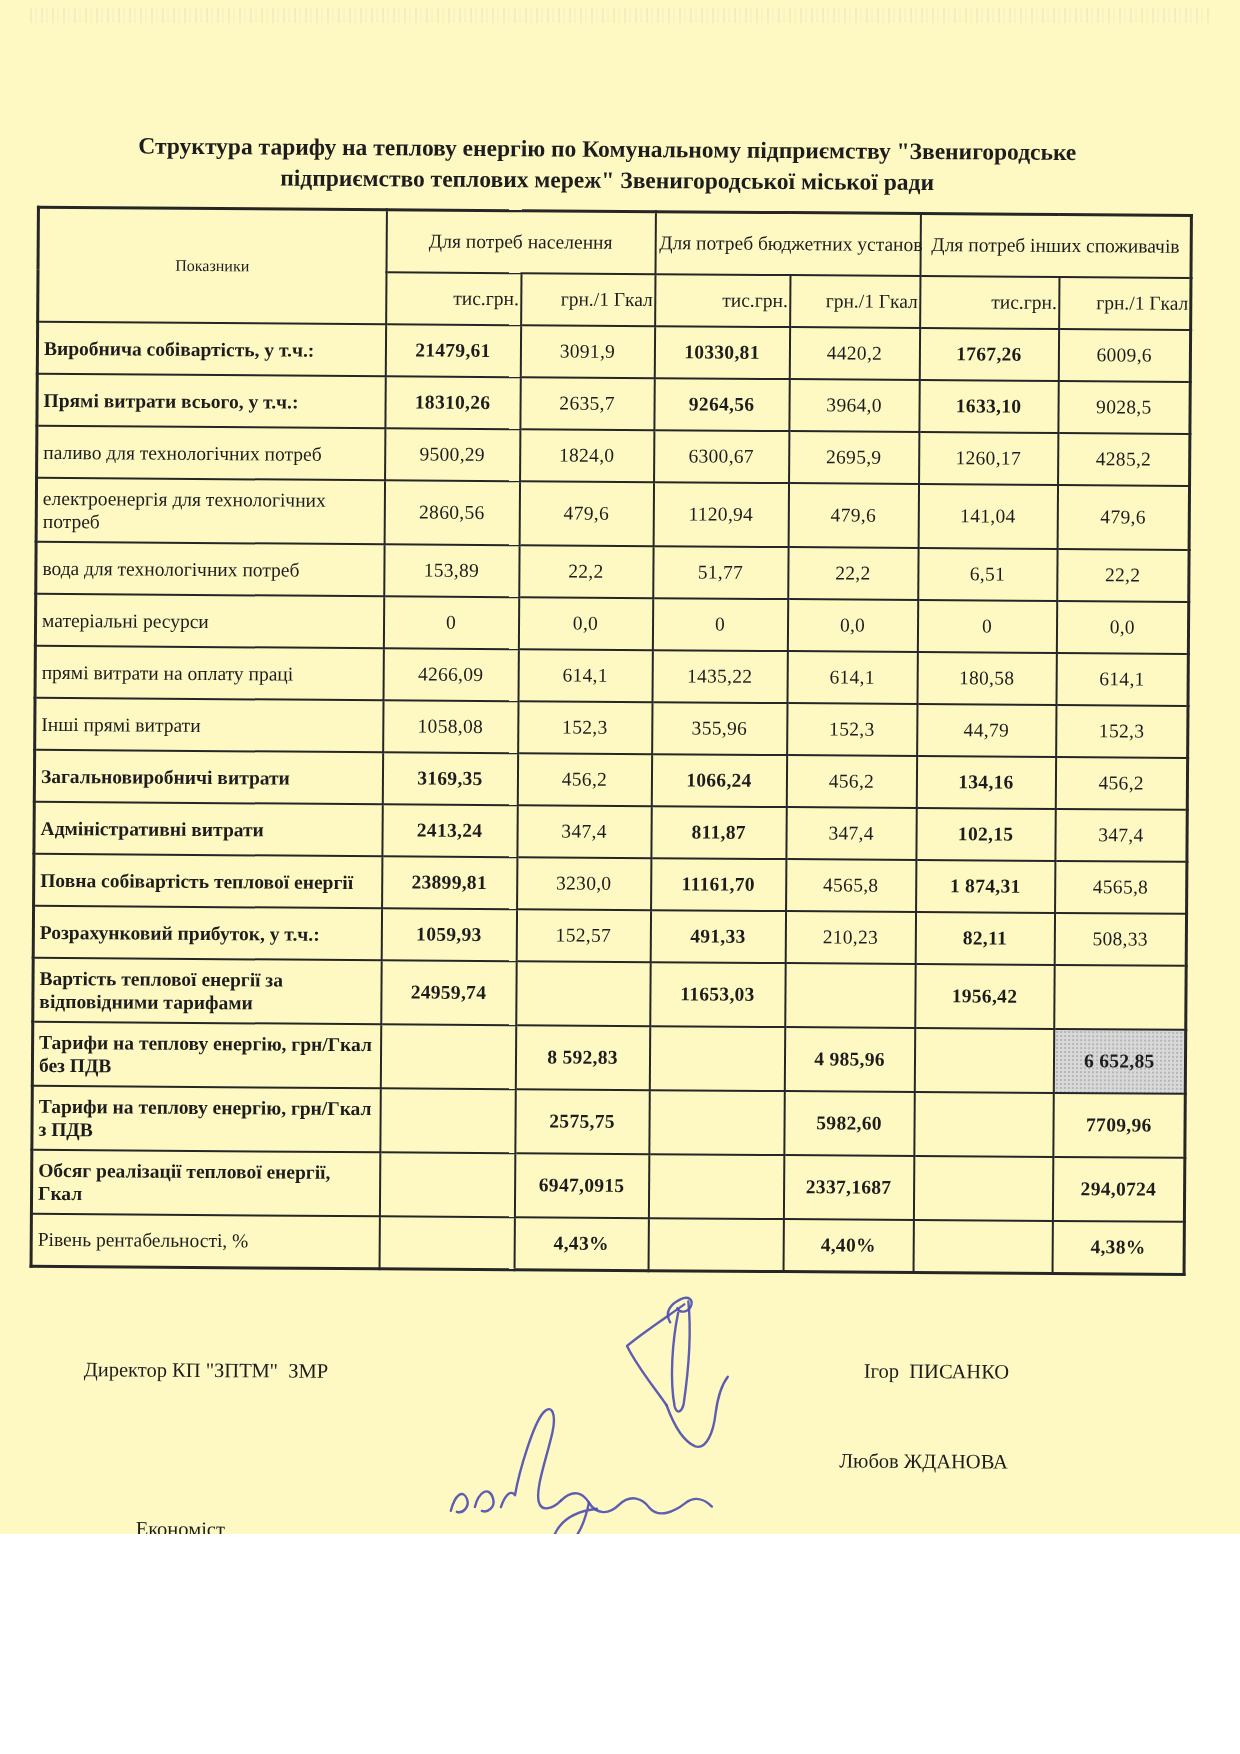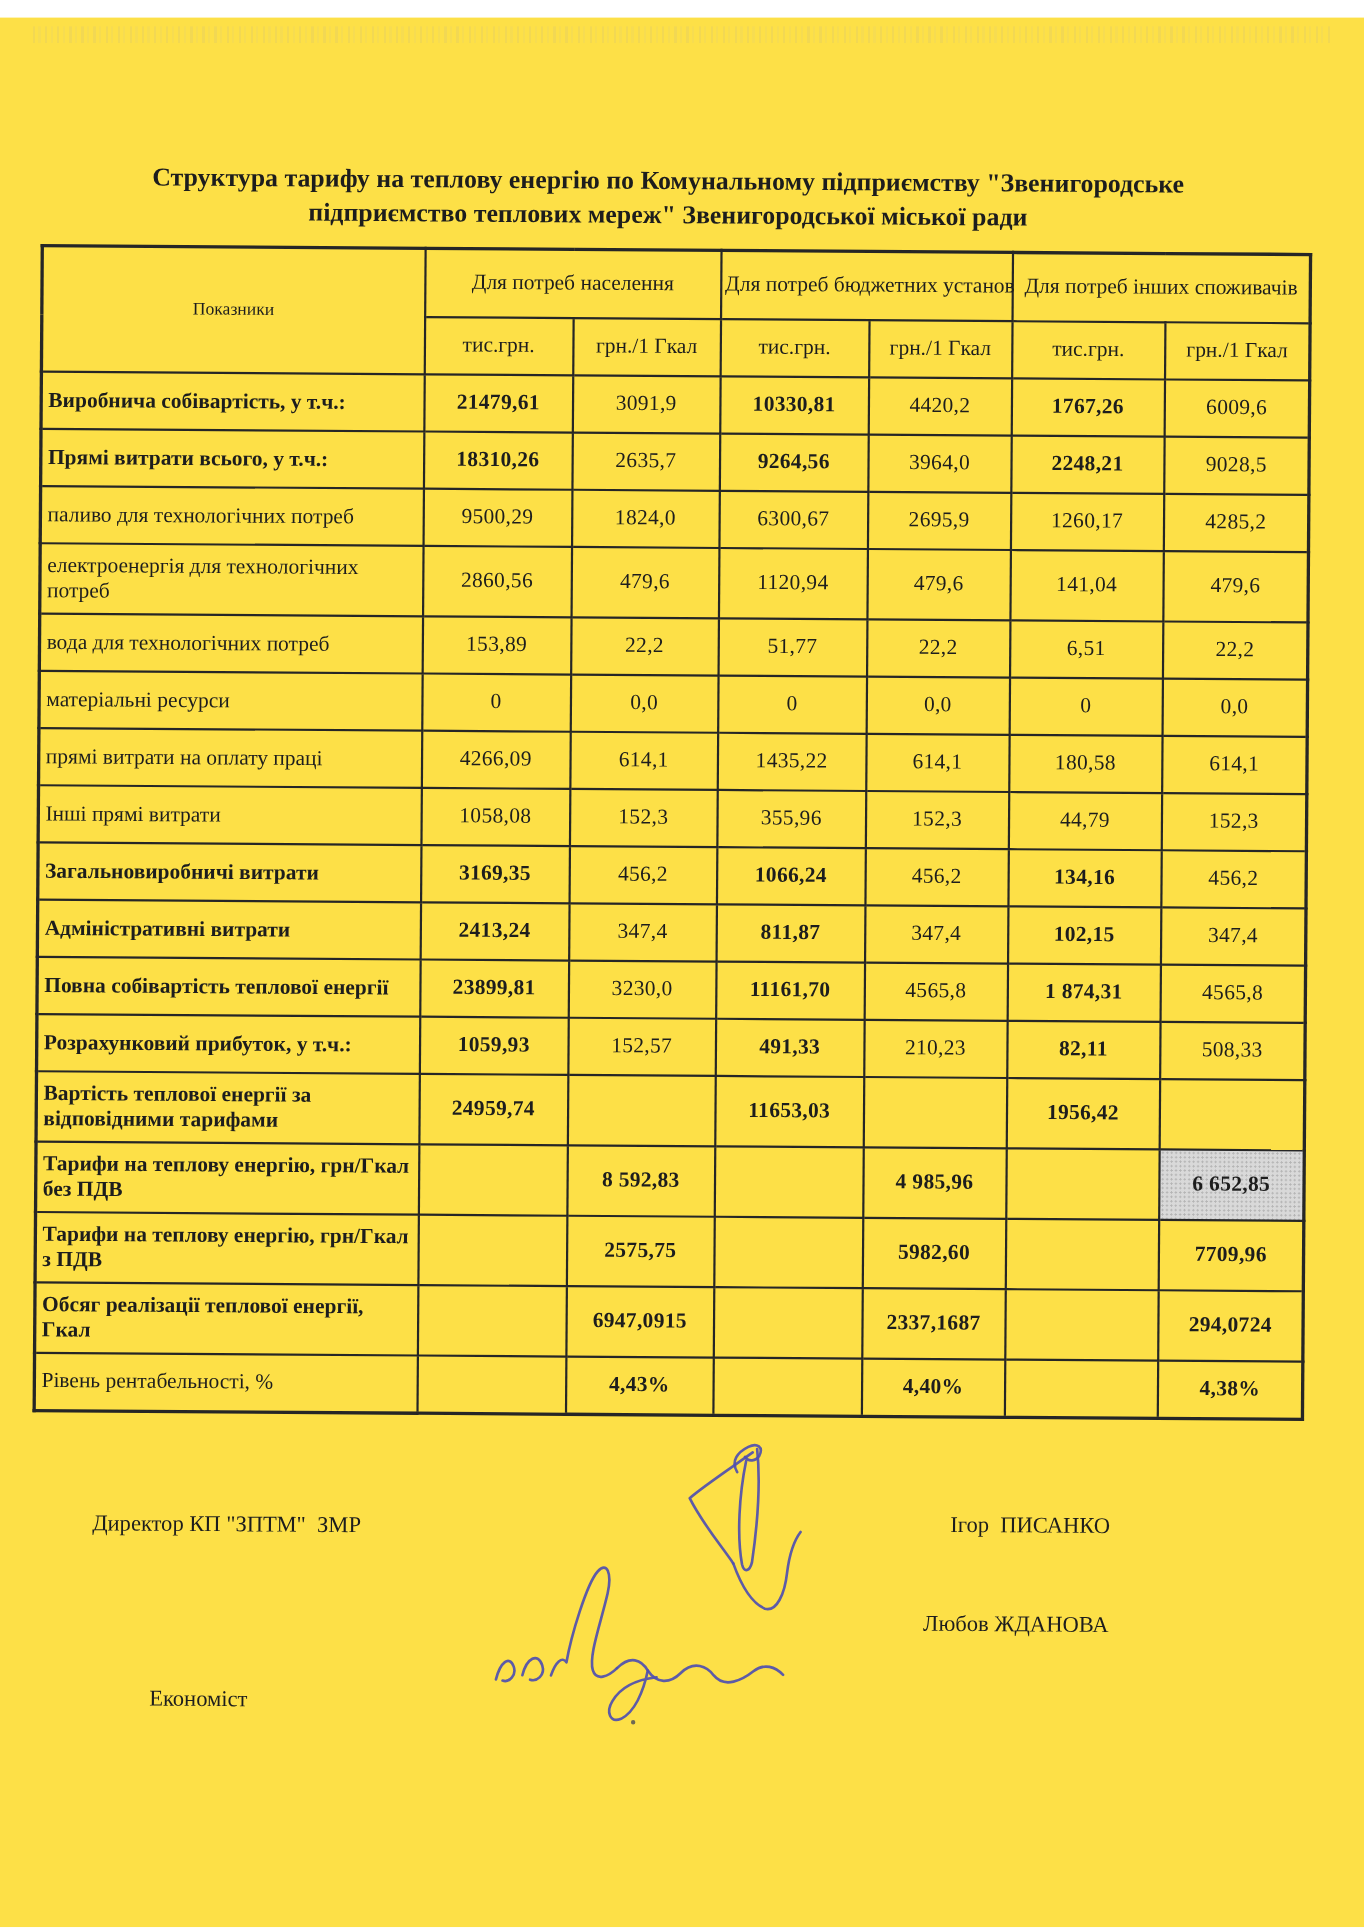--- a/index.html
+++ b/index.html
@@ -1,41 +1,40 @@
 <!DOCTYPE html>
 <html lang="uk" style="--hl: #d9d9d9; --ink: #4f4fb0;"><head>
 <meta charset="utf-8">
 <style>
   html,body{margin:0;padding:0;background:#ffffff;}
   .page{
-    position:relative;width:1240px;height:1736px;overflow:hidden;
-    background:#fde047;color:#1d1d1d;
+    position:relative;width:1240px;height:1534px;overflow:hidden;
+    background:#fef9c3;color:#1d1d1d;
     font-family:"Liberation Serif","DejaVu Serif",serif;
-    margin-top:16px;
   }
   .skew{position:absolute;inset:0;transform:rotate(0.4deg);transform-origin:60px 200px;}
   .noise-band{
     position:absolute;left:30px;top:8px;width:1180px;height:15px;opacity:.55;
     background:repeating-linear-gradient(90deg,
       rgba(155,155,172,.22) 0 2px, rgba(255,255,255,0) 2px 5px,
       rgba(176,176,190,.16) 5px 7px, rgba(255,255,255,0) 7px 11px);
     filter:blur(.4px);
   }
   .title{
     position:absolute;left:52px;top:130px;width:1110px;
     text-align:center;font-weight:bold;font-size:23.5px;line-height:31px;
   }
   table.tariff{
     position:absolute;left:37px;top:206px;width:1153px;
     border-collapse:collapse;table-layout:fixed;
     border:3px solid #262626;
   }
   th,td{border:2px solid #262626;vertical-align:middle;}
   th.grp{height:56px;font-weight:normal;font-size:19.5px;white-space:nowrap;padding:2px 3px;text-align:center;}
-  th.unit{height:48px;font-weight:normal;font-size:19.5px;text-align:center;}
+  th.unit{height:48px;font-weight:normal;font-size:19.5px;text-align:right;}
   th.ind{font-weight:normal;font-size:16px;text-align:center;}
   tbody tr{height:52px;}
   td.label{font-size:19.5px;text-align:left;padding:8px 4px 8px 5px;line-height:1.18;}
   td.val{font-size:19.5px;text-align:center;padding:8px 3px;letter-spacing:.3px;}
   .b{font-weight:bold;}
   td.hl{
     background-color:var(--hl,#d9d9d9);
     background-image:radial-gradient(#b5b5b5 .8px, rgba(0,0,0,0) .9px);
     background-size:4px 4px;
   }
@@ -92,21 +91,21 @@
             <td class="val">4420,2</td>
             <td class="val b">1767,26</td>
             <td class="val">6009,6</td>
           </tr>
           <tr>
             <td class="label b">Прямі витрати всього, у т.ч.:</td>
             <td class="val b">18310,26</td>
             <td class="val">2635,7</td>
             <td class="val b">9264,56</td>
             <td class="val">3964,0</td>
-            <td class="val b">2248,21</td>
+            <td class="val b">1633,10</td>
             <td class="val">9028,5</td>
           </tr>
           <tr>
             <td class="label">паливо для технологічних потреб</td>
             <td class="val">9500,29</td>
             <td class="val">1824,0</td>
             <td class="val">6300,67</td>
             <td class="val">2695,9</td>
             <td class="val">1260,17</td>
             <td class="val">4285,2</td>

